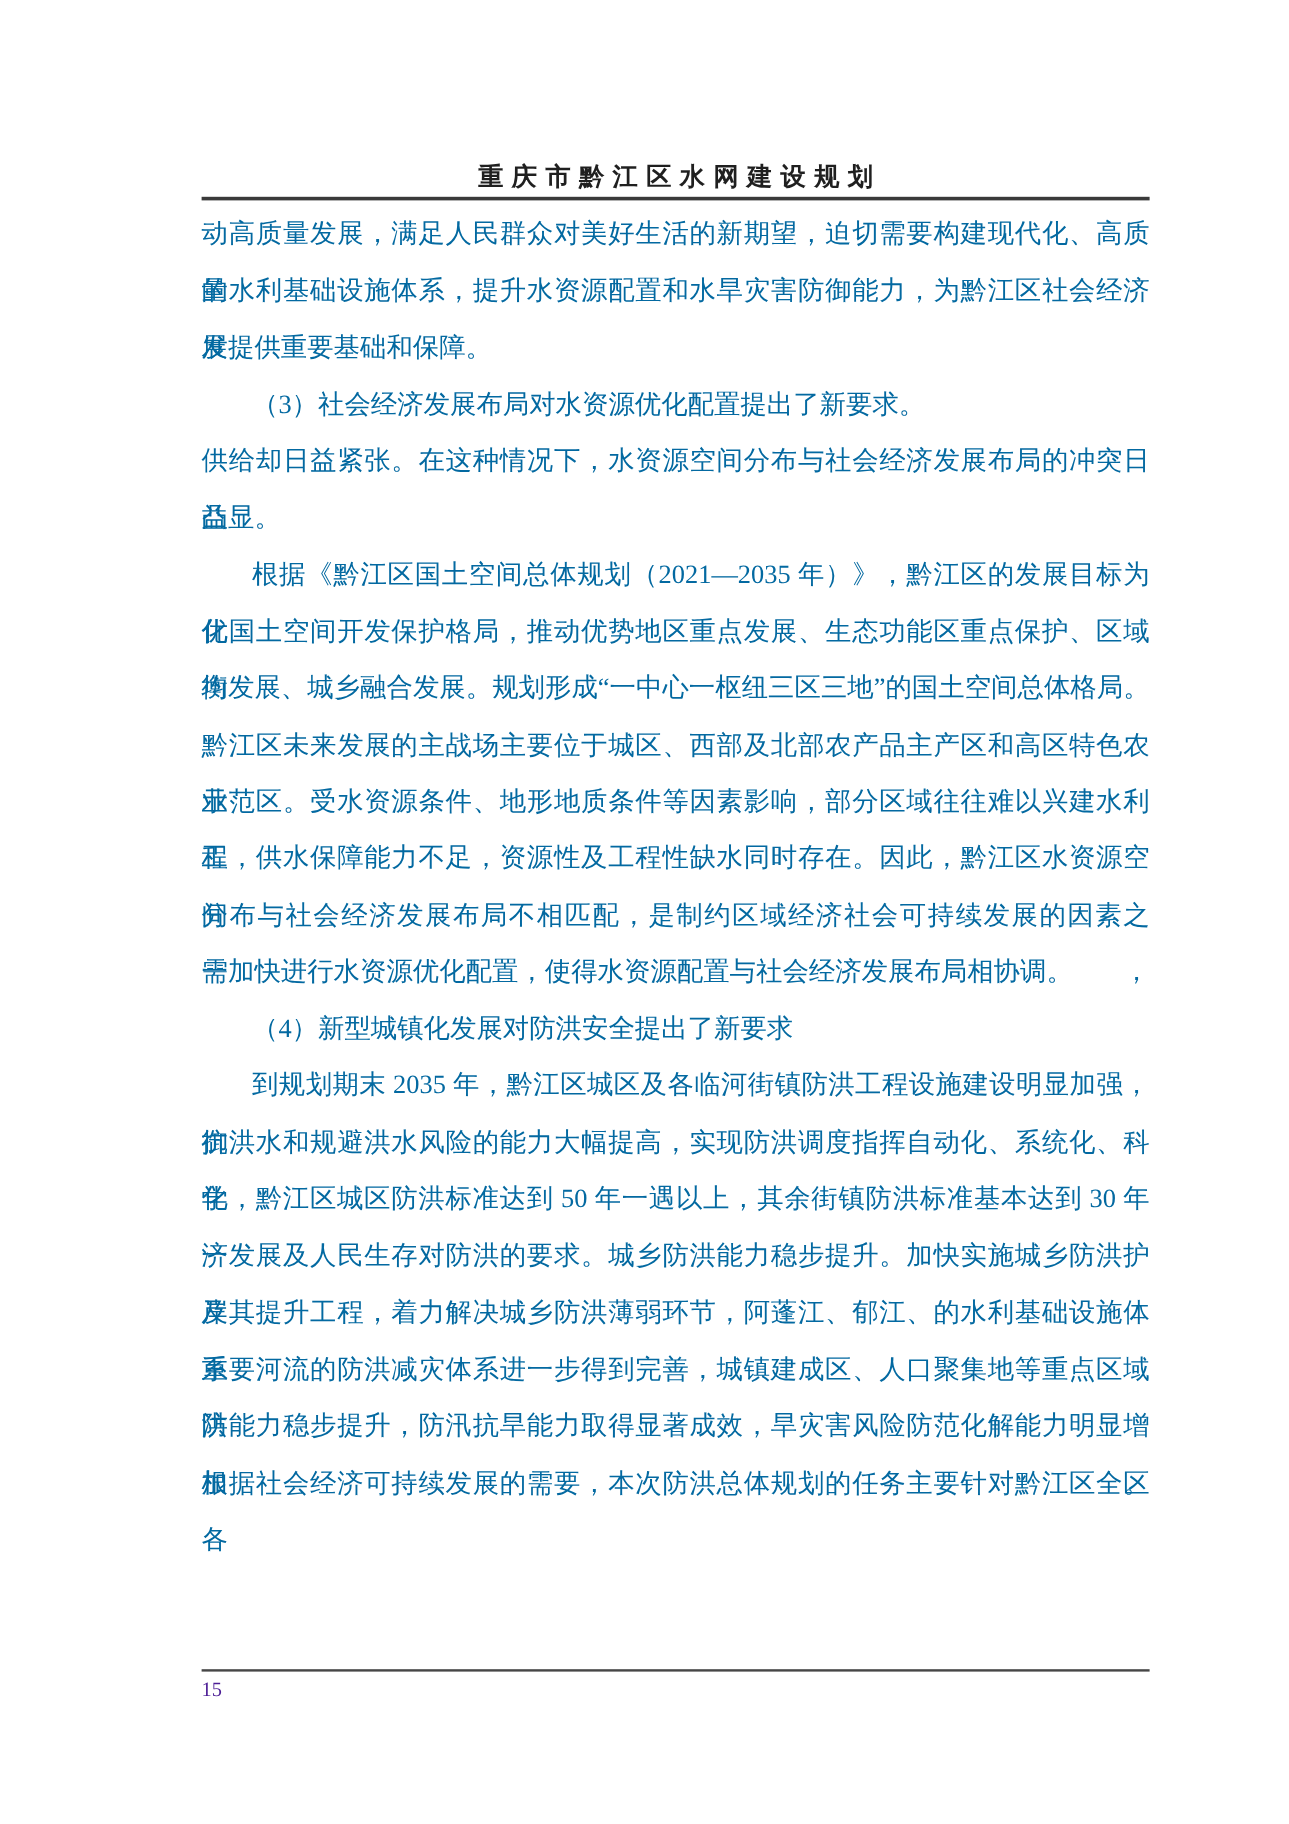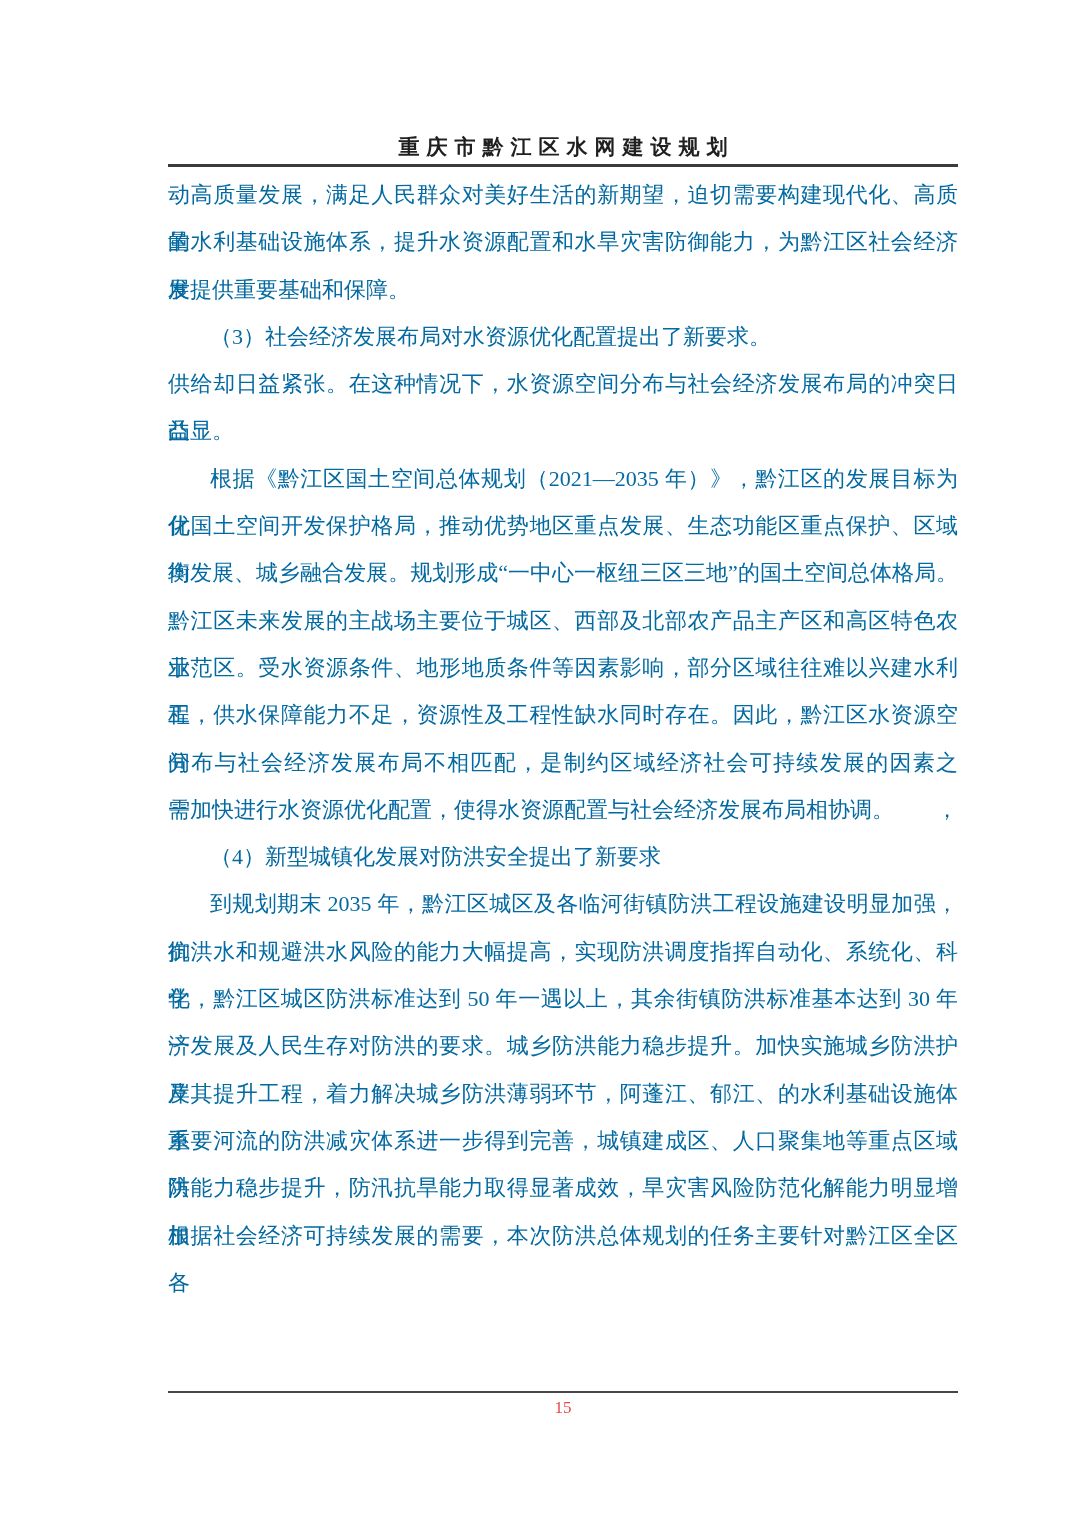--- a/index.html
+++ b/index.html
@@ -66,23 +66,22 @@
     top: 1391px;
     width: 790px;
     height: 2px;
     background: #464646;
   }
   .page-number {
     position: absolute;
     left: 168px;
     top: 1398px;
     width: 790px;
-    text-align: center;
     font-size: 17px;
-    color: #ef4444;
+    color: #4c1d95;
   }
 </style>
 </head>
 <body>
 
 <div class="page">
 
   <div class="header-title">重庆市黔江区水网建设规划</div>
 
   <div class="header-rule"></div>

